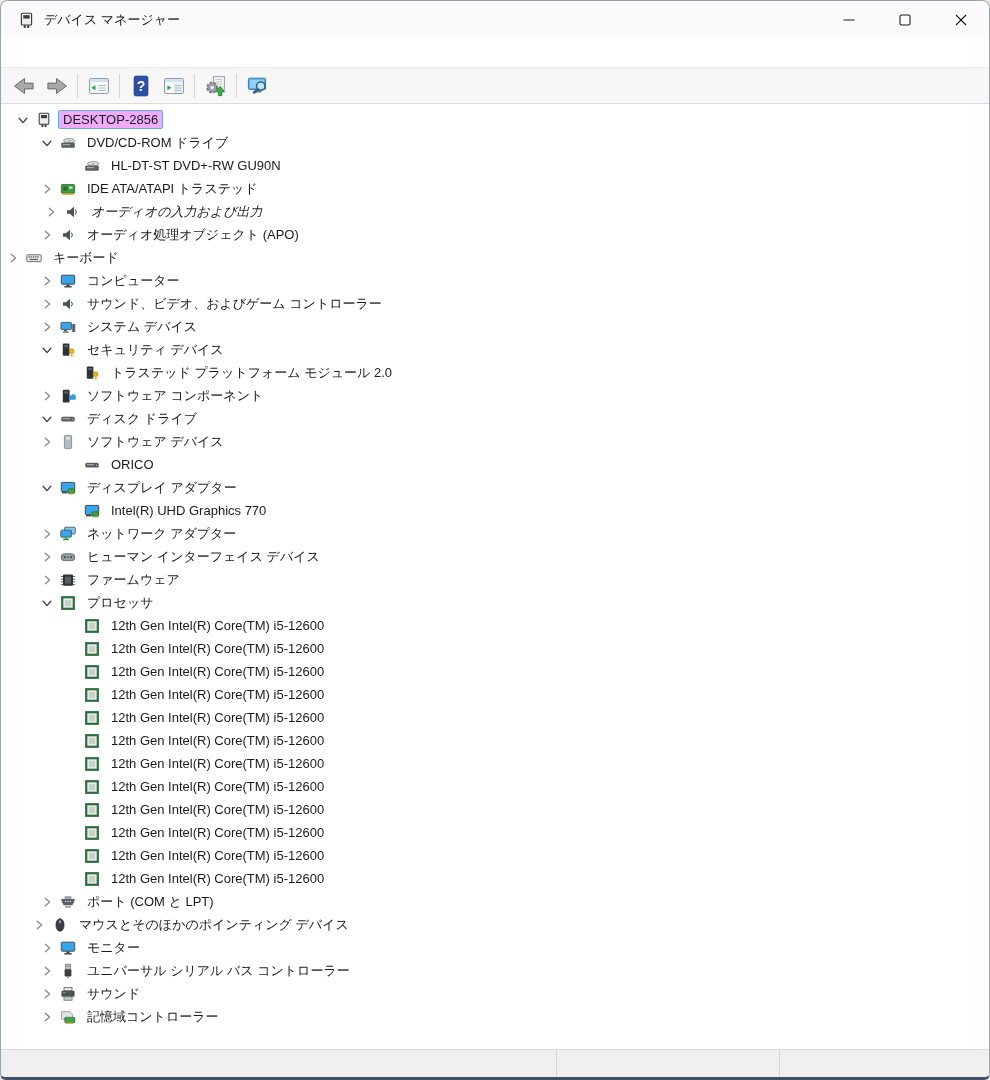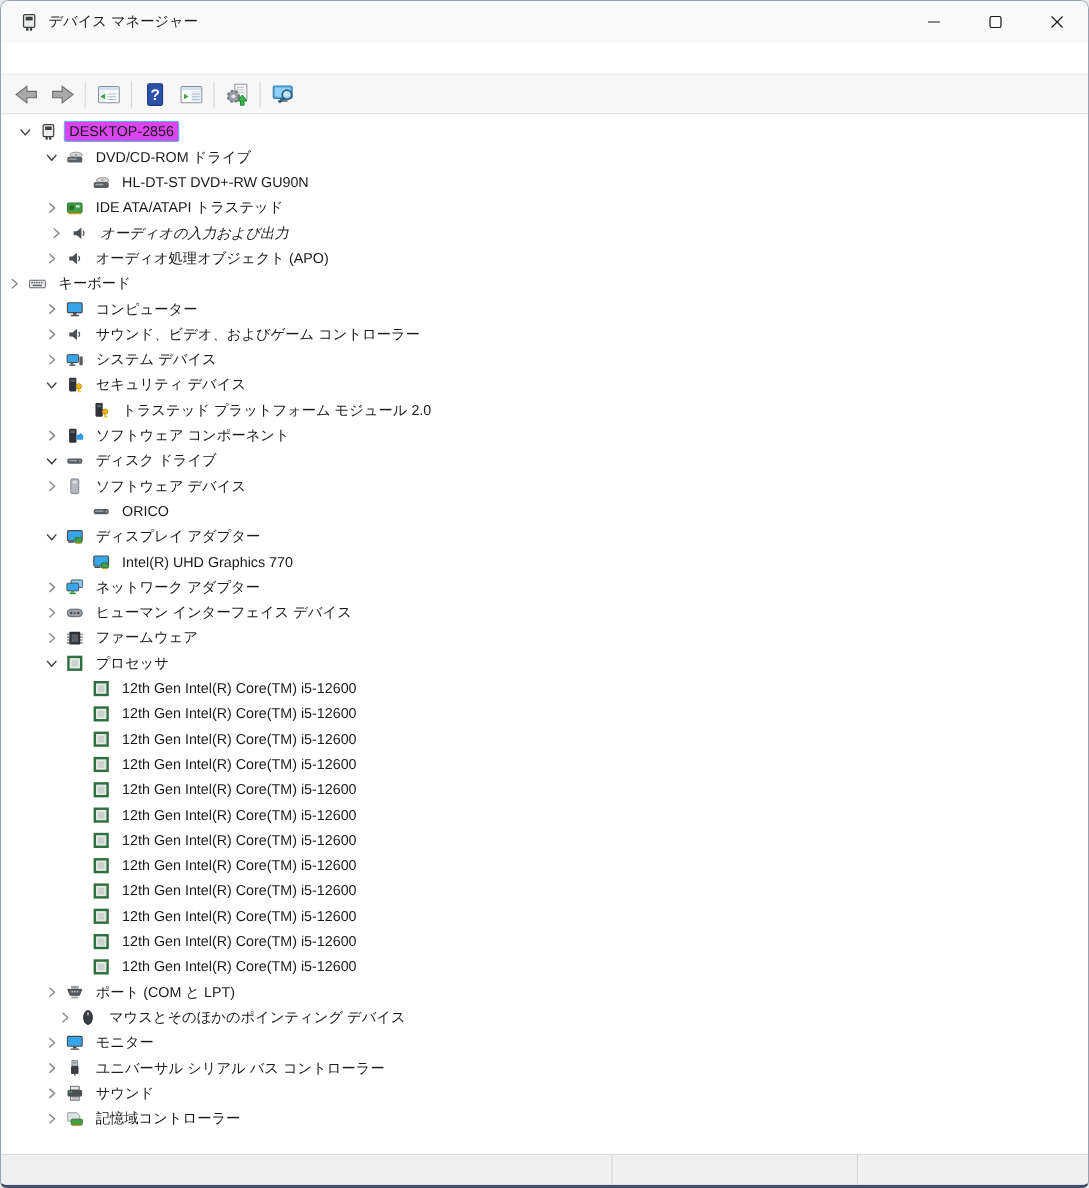--- a/index.html
+++ b/index.html
@@ -32,21 +32,21 @@
   .tool-icon svg{width:24px;height:24px;}
   .toolbar-sep{width:1px;height:24px;background:#d6d6d6;margin:0 4px;flex:0 0 auto;}
   
   .tree{flex:1 1 auto;background:#ffffff;overflow:hidden;padding-top:4px;}
   .tree-row{height:23px;display:flex;align-items:center;font-size:13px;white-space:nowrap;}
   .expander{width:24px;height:23px;display:flex;align-items:center;justify-content:center;flex:0 0 auto;}
   .expander svg{width:14px;height:14px;}
   .tree-icon{width:18px;height:16px;margin-right:5px;display:flex;align-items:center;justify-content:center;flex:0 0 auto;}
   .tree-icon svg{width:16px;height:16px;}
   .tree-label{padding:1px 4px;border:1px solid transparent;border-radius:2px;}
-  .tree-label.selected{background:#d946ef;border-color:#62aede;}
+  .tree-label.selected{background:#f0abfc;border-color:#62aede;}
   
   .statusbar{height:28px;background:#f0f0f0;border-top:1px solid #dadada;display:flex;flex:0 0 auto;}
   .status-sec{border-right:1px solid #d4d4d4;height:100%;}
   .status-sec.s1{width:556px;}
   .status-sec.s2{width:223px;}
   .status-sec.s3{flex:1;border-right:none;}
 </style>
 </head>
 <body>
 
@@ -644,21 +644,21 @@
             <rect x="4.6" y="2.2" width="6.8" height="2.6" fill="#9aa0a5"></rect>
             <path d="M1.6 5.4h12.8l-2.2 5.4H3.8z" fill="#595e63" stroke="#3a3f43" stroke-width="0.8"></path>
             <circle cx="5.6" cy="7.6" r="0.75" fill="#d6dadd"></circle>
             <circle cx="8" cy="7.6" r="0.75" fill="#d6dadd"></circle>
             <circle cx="10.4" cy="7.6" r="0.75" fill="#d6dadd"></circle>
             <rect x="5" y="12" width="6" height="1.6" fill="#9aa0a5"></rect>
           </svg>
         </span>
     <span class="tree-label">ポート (COM と LPT)</span>
   </div>
-      <div class="tree-row" style="padding-left: 46px;">
+      <div class="tree-row" style="padding-left: 26px;">
     <span class="expander">
           <svg viewBox="0 0 16 16">
             <path d="M6 3.6l5 4.4-5 4.4" fill="none" stroke="#8a8a8a" stroke-width="1.5" stroke-linecap="round" stroke-linejoin="round"></path>
           </svg>
         </span>
     <span class="tree-icon">
           <svg viewBox="0 0 16 16">
             <ellipse cx="8" cy="8" rx="4" ry="6.3" fill="#3a3f44" stroke="#22262a" stroke-width="0.8"></ellipse>
             <rect x="7.3" y="3.2" width="1.4" height="3" rx="0.7" fill="#c9ced2"></rect>
           </svg>

